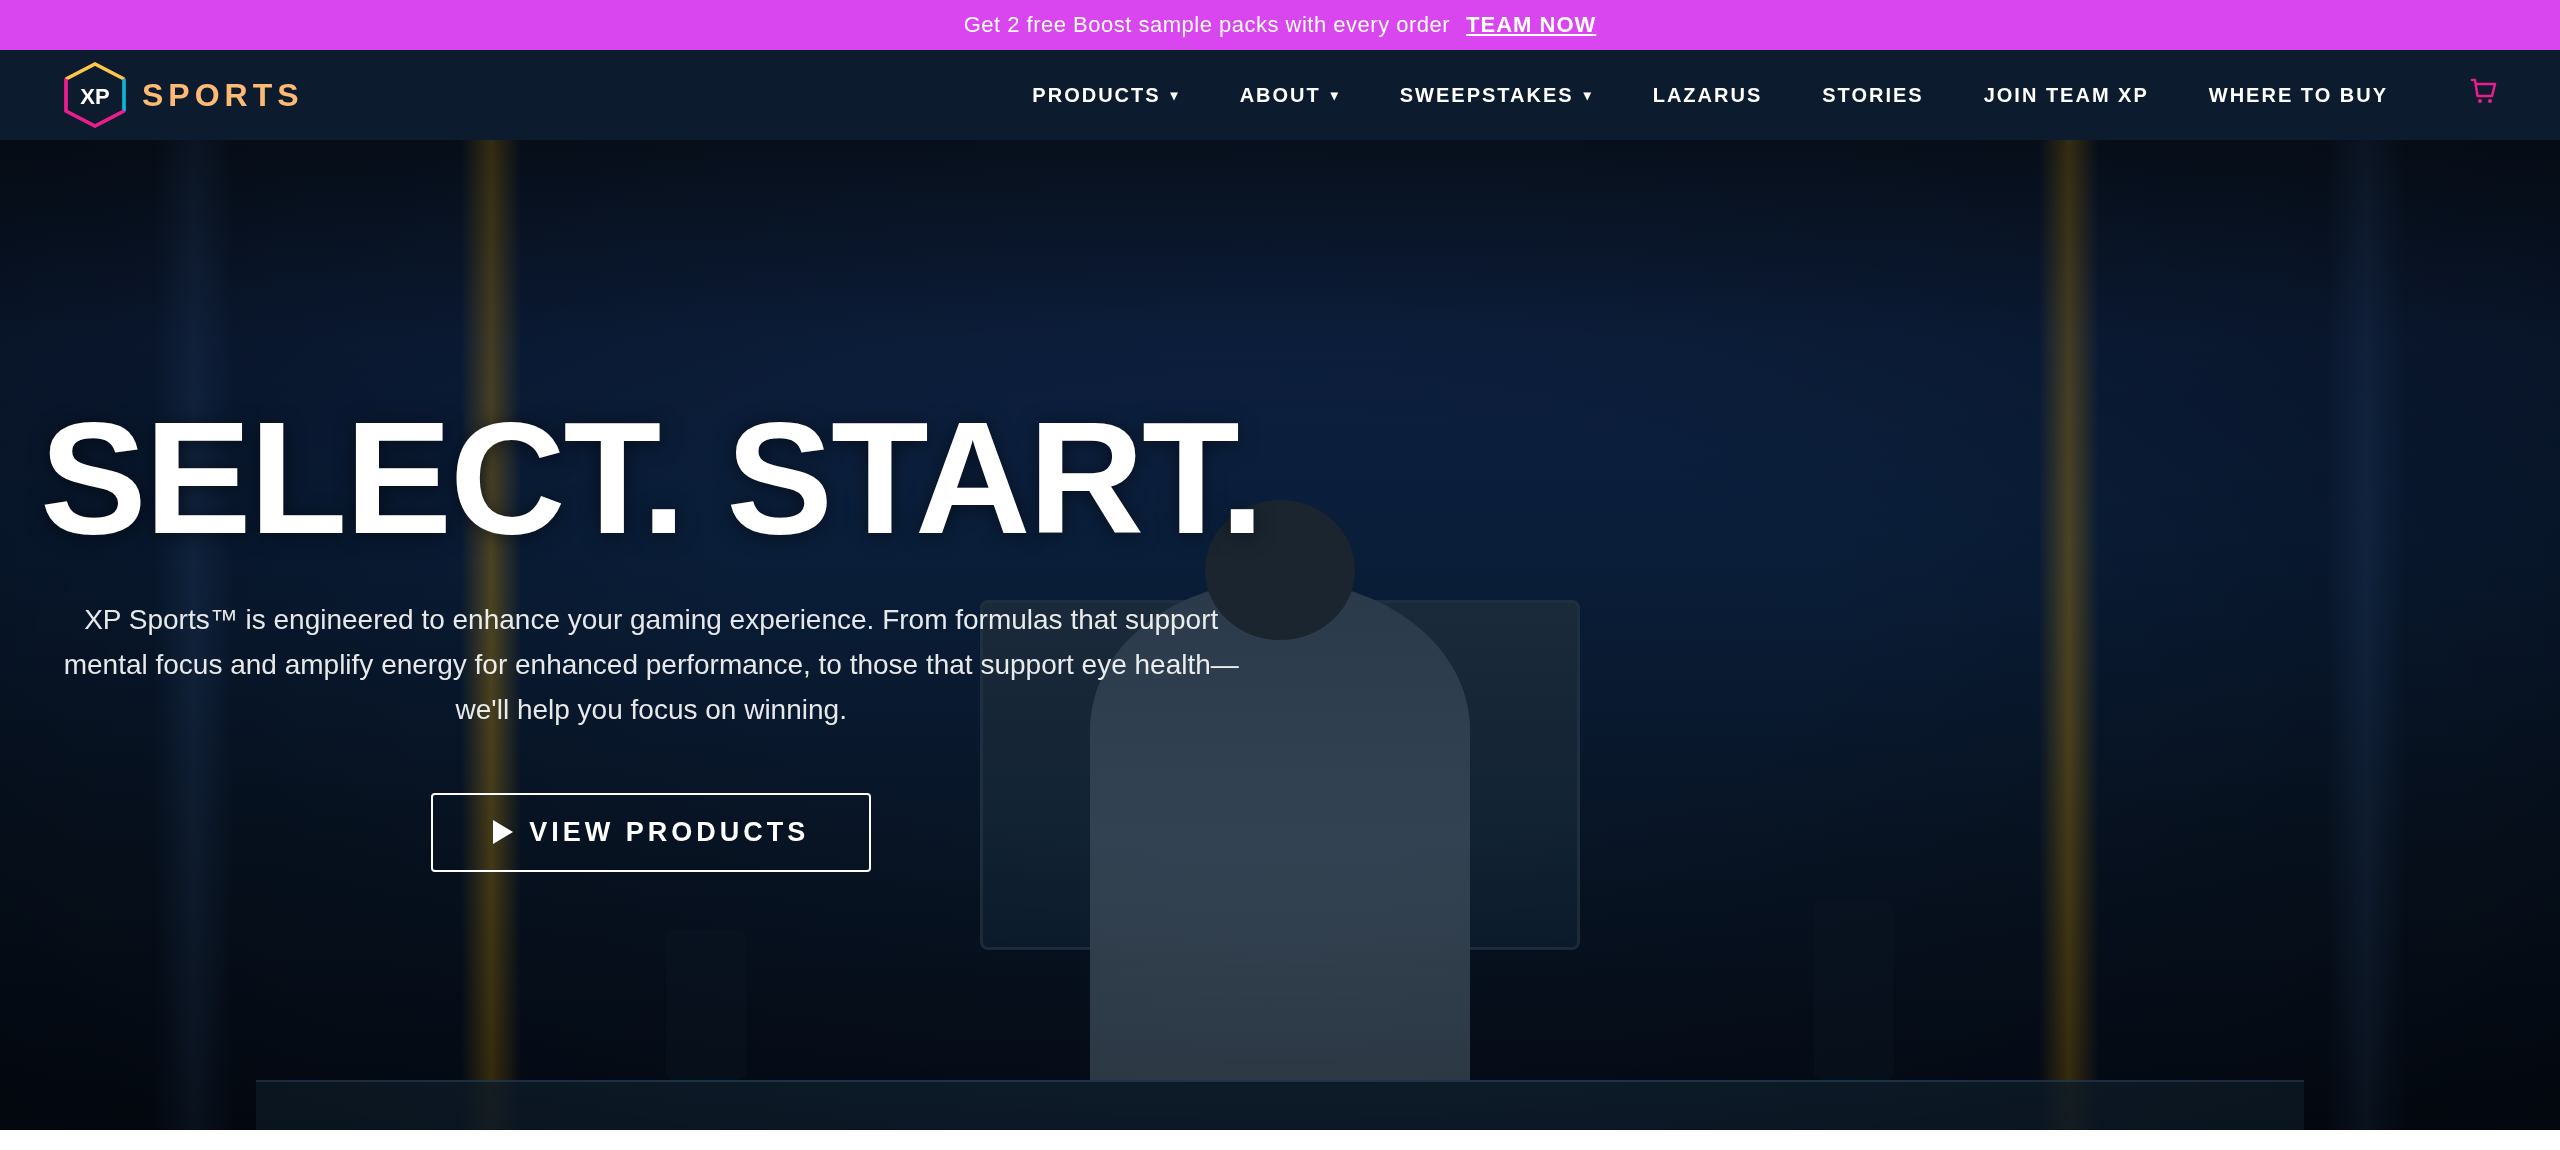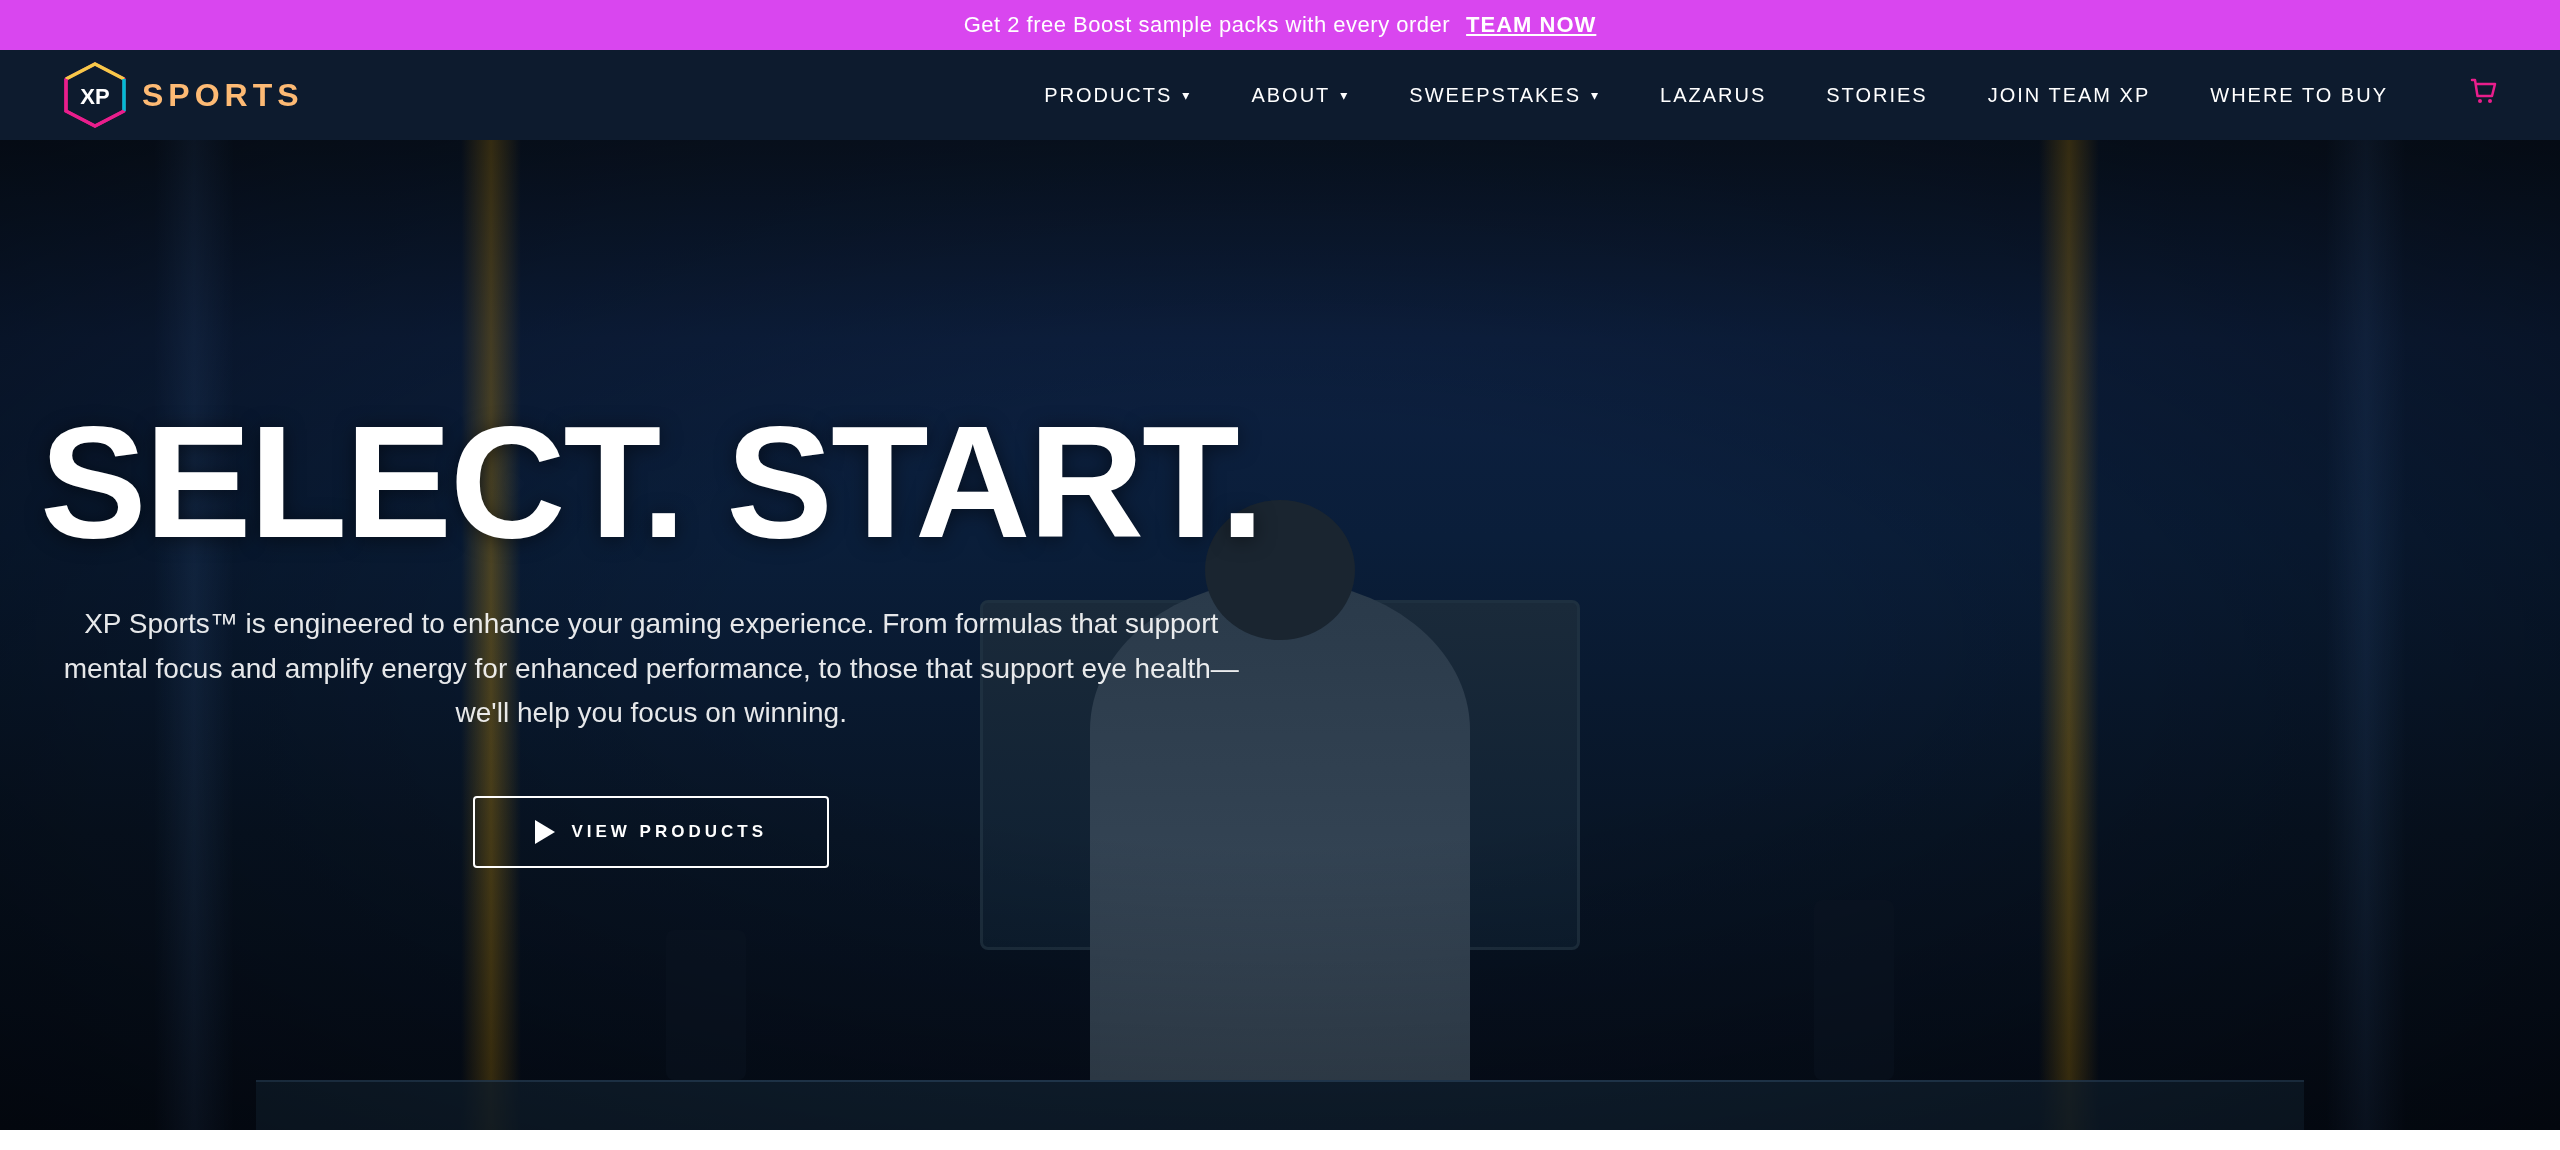--- a/index.html
+++ b/index.html
@@ -67,21 +67,21 @@
 
     .nav {
       display: flex;
       align-items: center;
       gap: 60px;
     }
 
     .nav-item {
       color: white;
       font-size: 20px;
-      font-weight: 400;
+      font-weight: 700;
       letter-spacing: 2px;
       text-transform: uppercase;
       cursor: pointer;
       display: flex;
       align-items: center;
       gap: 6px;
       white-space: nowrap;
     }
 
     .chevron-down {
@@ -268,21 +268,21 @@
     }
 
     .view-products-btn {
       display: inline-flex;
       align-items: center;
       gap: 16px;
       border: 2px solid white;
       color: white;
       background: transparent;
       padding: 22px 60px;
-      font-size: 17px;
+      font-size: 27px;
       font-weight: 700;
       letter-spacing: 4px;
       text-transform: uppercase;
       cursor: pointer;
       border-radius: 4px;
     }
 
     .play-icon-triangle {
       width: 0;
       height: 0;

